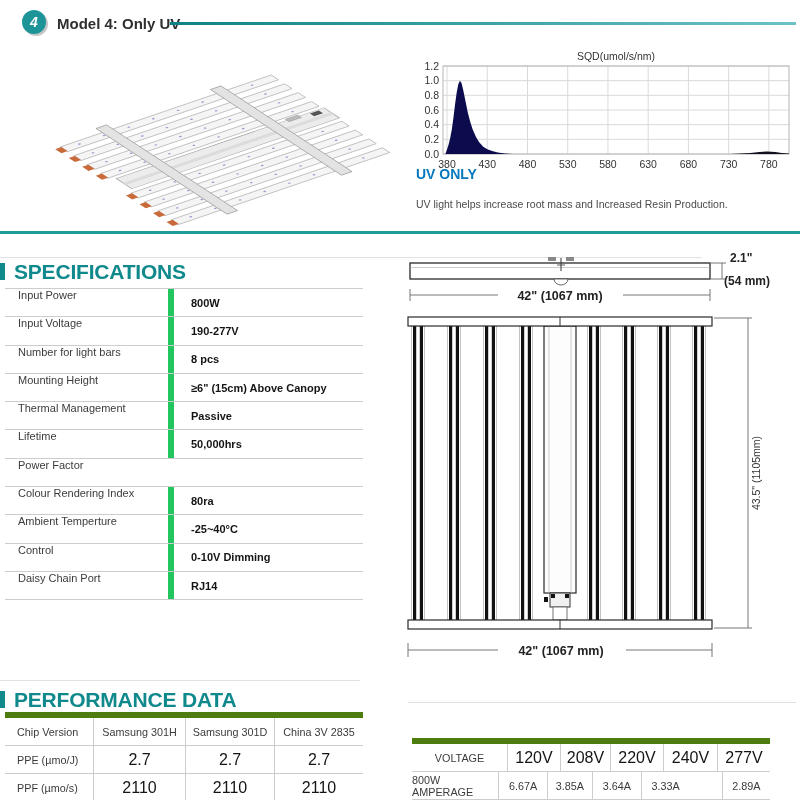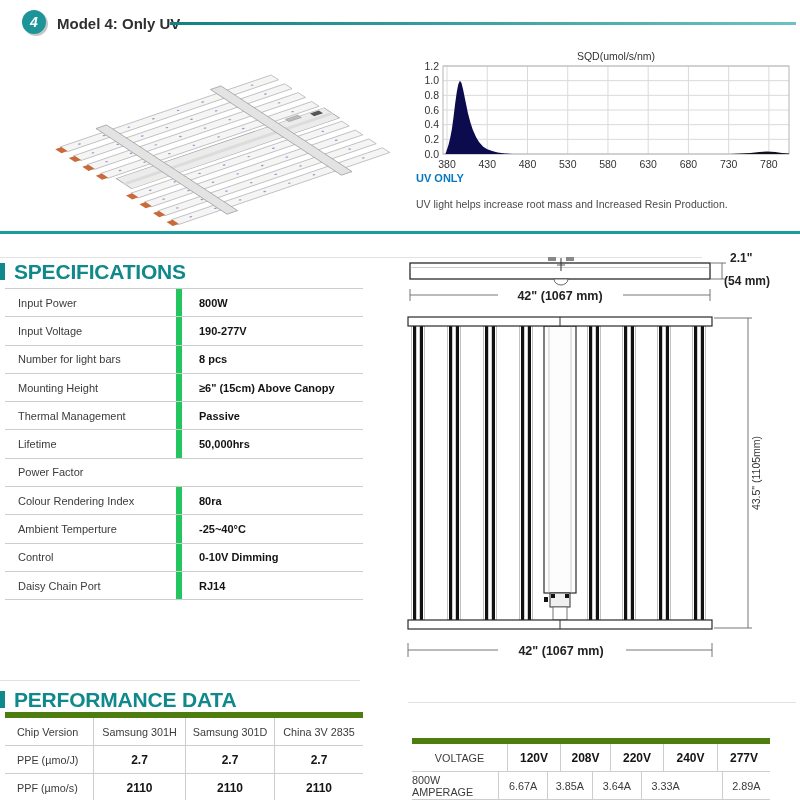--- a/index.html
+++ b/index.html
@@ -9,44 +9,44 @@
   
   .badge{position:absolute;left:22px;top:10px;width:24px;height:24px;border-radius:50%;
          background:#1d9598;color:#fff;font-style:italic;font-weight:700;font-size:14px;
          display:flex;align-items:center;justify-content:center;
          box-shadow:2px 2px 0 rgba(150,150,150,.55);}
   .header-title{position:absolute;left:57px;top:15px;font-size:15px;font-weight:700;color:#2f2f2f;}
   .header-rule{position:absolute;left:170px;top:22px;width:626px;height:2.5px;
          background:linear-gradient(to right,#0f8285,#6cc2c4);}
 
   
-  .uv-only{position:absolute;left:416px;top:172px;font-size:11px;font-weight:700;color:#0878be;}
+  .uv-only{position:absolute;left:416px;top:166px;font-size:14px;font-weight:700;color:#0878be;}
   .uv-desc{position:absolute;left:416px;top:198px;font-size:10.5px;color:#4a4a4a;}
 
   .divider{position:absolute;left:0;top:231px;width:800px;height:2.5px;background:#1d9c9e;}
 
   .faint-rule{position:absolute;height:1px;background:#e2e2e2;}
   .accent-bar{position:absolute;left:0;width:5px;height:17px;background:#0f898b;}
   .sec-title{position:absolute;font-size:21px;font-weight:700;color:#0f898b;letter-spacing:-0.2px;}
 
   
   .spec-table{position:absolute;left:5px;top:288px;width:358px;border-top:1px solid #cdcdcd;}
-  .spec-row{display:flex;height:27.3px;border-bottom:1px solid #cdcdcd;align-items:center;gap:8px;}
+  .spec-row{display:flex;height:27.3px;border-bottom:1px solid #cdcdcd;}
   .spec-label{width:150px;padding-left:13px;font-size:11px;color:#3b3b3b;}
   .spec-value{flex:1;padding-left:17px;border-left:6px solid #22c55e;height:100%;
               display:flex;align-items:center;font-size:11px;font-weight:700;color:#141414;}
 
   
   .gtable{position:absolute;border-top:6px solid #4d7c0f;}
   .grow{display:flex;height:27px;border-bottom:1px solid #cdcdcd;}
   .gcell{display:flex;align-items:center;justify-content:center;height:100%;
          border-left:1px solid #cdcdcd;font-size:10.8px;color:#3b3b3b;box-sizing:border-box;}
   .gcell.first{border-left:none;}
   .gcell.left{justify-content:flex-start;padding-left:12px;}
-  .gcell.bold{font-weight:700;color:#141414;font-size:12px;}
+  .gcell.bold{font-weight:400;color:#141414;font-size:16px;}
 
   svg text{font-family:"Liberation Sans",sans-serif;}
 </style>
 </head>
 <body>
 
 <div class="page">
 
   <div class="badge">4</div>
   <div class="header-title">Model 4: Only UV</div>

